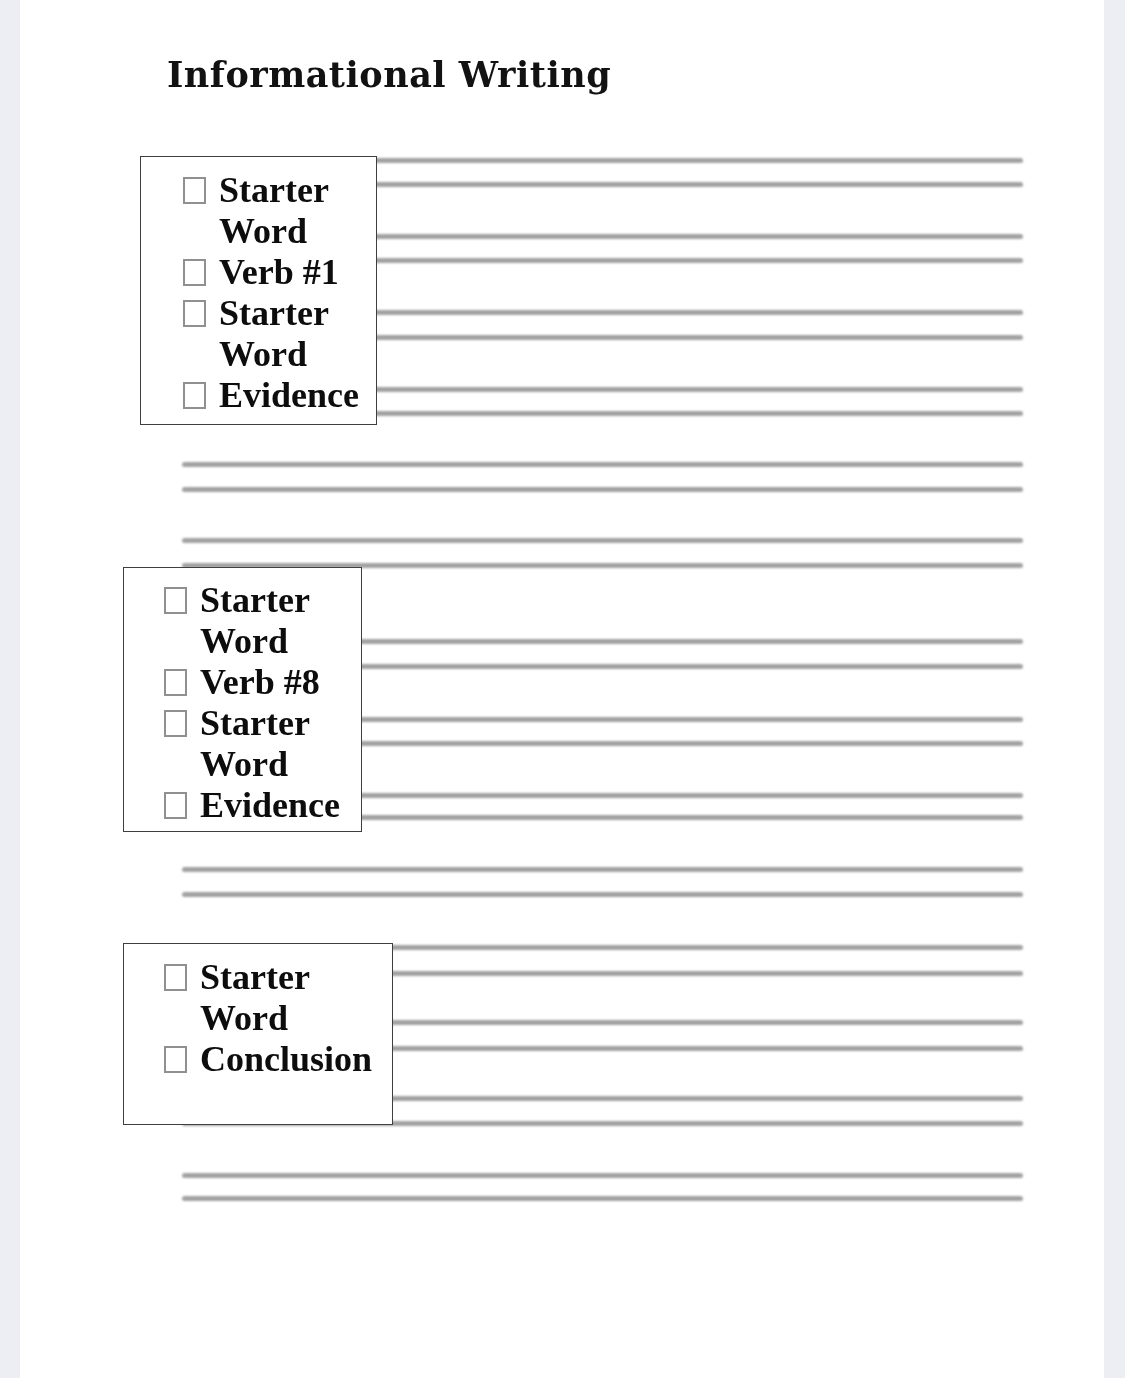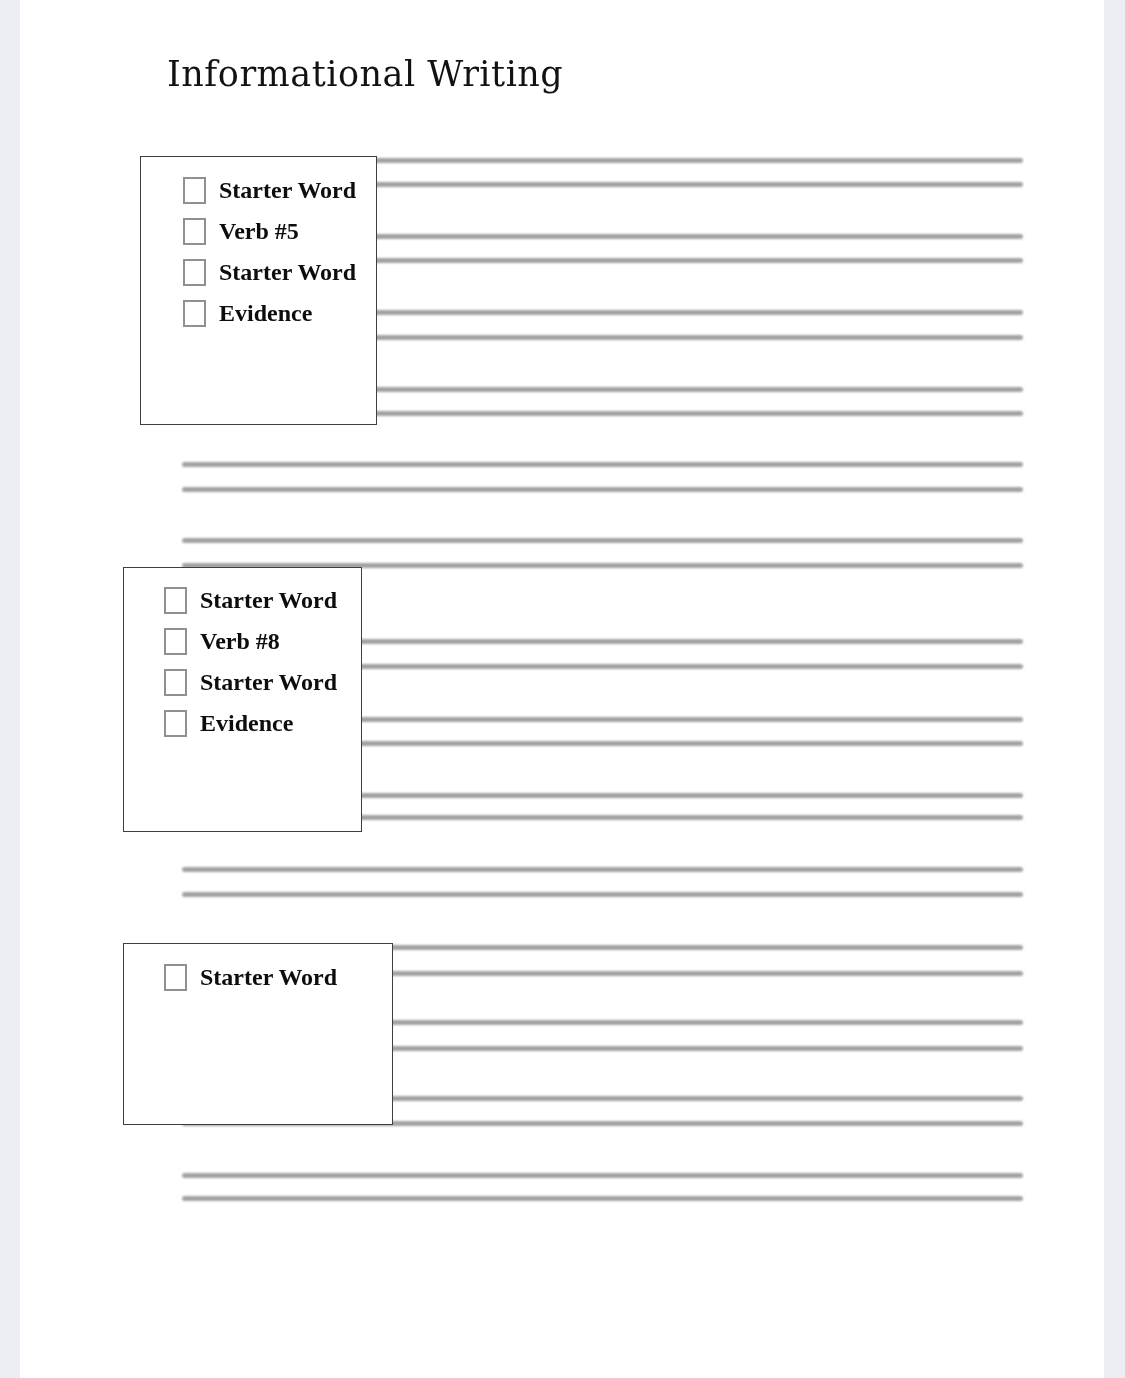--- a/index.html
+++ b/index.html
@@ -21,21 +21,21 @@
     top: 0;
     width: 1084px;
     height: 1378px;
     background: #ffffff;
   }
   .page-title {
     position: absolute;
     left: 147px;
     top: 54px;
     font-family: "DejaVu Serif", serif;
-    font-weight: normal;
+    font-weight: bold;
     font-size: 35px;
     letter-spacing: 0.5px;
     color: #121212;
     white-space: nowrap;
   }
   .lines-layer {
     position: absolute;
     left: 0; top: 0; right: 0; bottom: 0;
     z-index: 1;
   }
@@ -56,21 +56,21 @@
     border: 1.5px solid #3f3f3f;
   }
   .box-1 { left: 120px; top: 156px; width: 237px; height: 269px; padding: 13px 4px 0 42px; }
   .box-2 { left: 103px; top: 567px; width: 239px; height: 265px; padding: 12px 4px 0 40px; }
   .box-3 { left: 103px; top: 943px; width: 270px; height: 182px; padding: 13px 4px 0 40px; }
   .item {
     display: flex;
     align-items: flex-start;
     font-family: "Liberation Serif", serif;
     font-weight: bold;
-    font-size: 24px;
+    font-size: 36px;
     line-height: 41px;
     color: #0d0d0d;
   }
   .cb {
     flex: 0 0 auto;
     width: 19px;
     height: 23px;
     margin-top: 7px;
     margin-right: 13px;
     border: 2px solid #909090;
@@ -120,21 +120,21 @@
         <div class="rule" style="top: 1196px;"></div>
       </div>
 
     <div class="checklist-box box-1">
         <div class="item">
           <span class="cb"></span>
           <span class="lbl">Starter Word</span>
         </div>
         <div class="item">
           <span class="cb"></span>
-          <span class="lbl">Verb #5</span>
+          <span class="lbl">Verb #1</span>
         </div>
         <div class="item">
           <span class="cb"></span>
           <span class="lbl">Starter Word</span>
         </div>
         <div class="item">
           <span class="cb"></span>
           <span class="lbl">Evidence</span>
         </div>
       </div>
@@ -156,16 +156,20 @@
           <span class="cb"></span>
           <span class="lbl">Evidence</span>
         </div>
       </div>
 
     <div class="checklist-box box-3">
         <div class="item">
           <span class="cb"></span>
           <span class="lbl">Starter Word</span>
         </div>
+        <div class="item">
+          <span class="cb"></span>
+          <span class="lbl">Conclusion</span>
+        </div>
       </div>
 
   </div>
 </div>
 
 </body></html>

